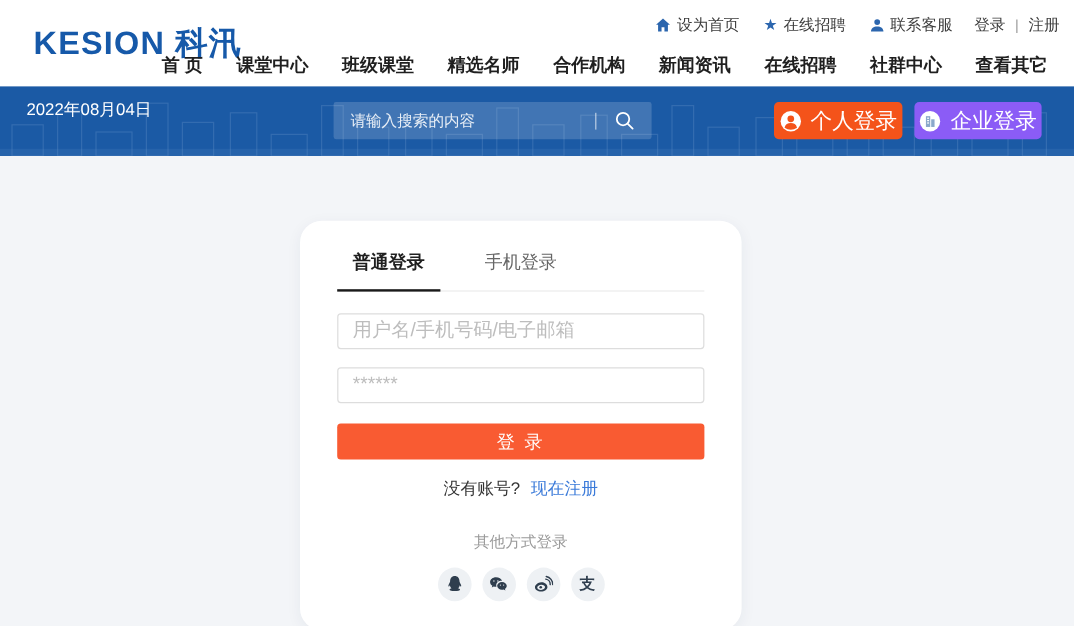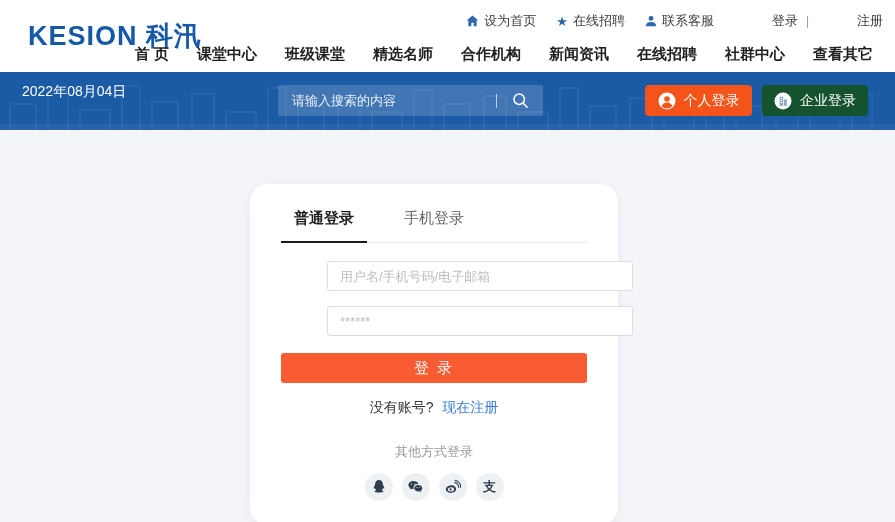--- a/index.html
+++ b/index.html
@@ -9,51 +9,51 @@
   
   .site-header { position:absolute; top:0; left:0; right:0; height:72px; background:#ffffff; }
   .logo { position:absolute; left:28px; top:18px; font-size:27px; font-weight:bold;
           color:#1659a9; letter-spacing:1px; white-space:nowrap; }
   .toplinks { position:absolute; top:12px; right:12px; display:flex; align-items:center;
               font-size:13px; color:#3c3c3c; }
   .toplink { display:flex; align-items:center; margin-left:20px; cursor:pointer; }
   .toplink .ticon { color:#2c66ae; margin-right:5px; display:flex; align-items:center; font-size:13px; }
   .auth-links { display:flex; align-items:center; margin-left:18px; }
   .auth-sep { color:#9a9a9a; margin:0 8px; font-size:12px; }
-  .auth-link { cursor:pointer;margin-left:40px; }
+  .auth-link { cursor:pointer; }
   .main-nav { position:absolute; top:45px; right:22px; display:flex; font-size:15px;
               font-weight:bold; color:#1f1f1f; white-space:nowrap; }
   .nav-item { margin-left:28px; cursor:pointer; }
 
   
   .banner { position:absolute; top:72px; left:0; right:0; height:58px; background:#1b5aa5; }
   .skyline { position:absolute; bottom:0; left:0; width:100%; height:52px; opacity:.45; }
   .banner-date { position:absolute; left:22px; top:9px; color:#ffffff; font-size:14px; line-height:20px; }
   .search-box { position:absolute; left:278px; top:13px; width:265px; height:31px;
                 background:rgba(255,255,255,0.17); border-radius:2px; display:flex; align-items:center; }
   .search-box input { flex:1; min-width:0; background:transparent; border:none; outline:none;
                       color:#ffffff; font-size:13px; padding:0 14px; font-family:inherit; }
   .search-box input::placeholder { color:rgba(255,255,255,0.88); }
   .search-divider { width:1px; height:14px; background:rgba(255,255,255,0.65); }
   .search-btn { width:46px; height:100%; display:flex; align-items:center; justify-content:center; cursor:pointer; }
   .banner-btn { position:absolute; top:13px; height:31px; border:none; border-radius:4px;
-                color:#ffffff; font-size:14px; font-family:inherit; display:flex; align-items:center;
+                color:#ffffff; font-size:18px; font-family:inherit; display:flex; align-items:center;
                 justify-content:center; gap:8px; cursor:pointer; }
   .btn-personal { left:645px; width:107px; background:#f4531a; }
-  .btn-company  { left:762px; width:106px; background:#14532d; }
+  .btn-company  { left:762px; width:106px; background:#8b5cf6; }
 
   
   .login-card { position:absolute; left:250px; top:184px; width:368px; height:341px;
                 background:#ffffff; border-radius:18px; padding:0 31px;
                 box-shadow:0 3px 12px rgba(30,50,90,0.06); }
   .tabs { display:flex; padding-top:25px; border-bottom:1px solid #ececec; }
   .tab { padding:0 13px 13px 13px; margin-right:24px; font-size:15px; color:#666666; cursor:pointer; }
   .tab.active { color:#1f1f1f; font-weight:bold; border-bottom:2px solid #1a1a1a; margin-bottom:-1px; }
   .field { display:block; width:100%; height:30px; margin-top:18px; border:1px solid #dddddd;
-           border-radius:3px; padding:0 12px; font-size:13px; color:#333333; outline:none; font-family:inherit;margin-left:46px; }
+           border-radius:3px; padding:0 12px; font-size:16px; color:#333333; outline:none; font-family:inherit; }
   .field::placeholder { color:#bdbdbd; }
   .field + .field { margin-top:15px; }
   .submit-btn { display:block; width:100%; height:30px; margin-top:17px; background:#f95b32;
                 border:none; border-radius:3px; color:#ffffff; font-size:15px; cursor:pointer;
                 font-family:inherit; letter-spacing:2px; }
   .register-row { margin-top:16px; text-align:center; font-size:14px; color:#333333; }
   .register-link { color:#3a7ad9; cursor:pointer; margin-left:5px; text-decoration:none; }
   .other-login { margin-top:26px; text-align:center; font-size:13px; color:#9a9a9a; }
   .socials { margin-top:12px; display:flex; justify-content:center; gap:9px; }
   .social-circle { width:28px; height:28px; border-radius:50%; background:#eef1f4; color:#2f3e4e;

